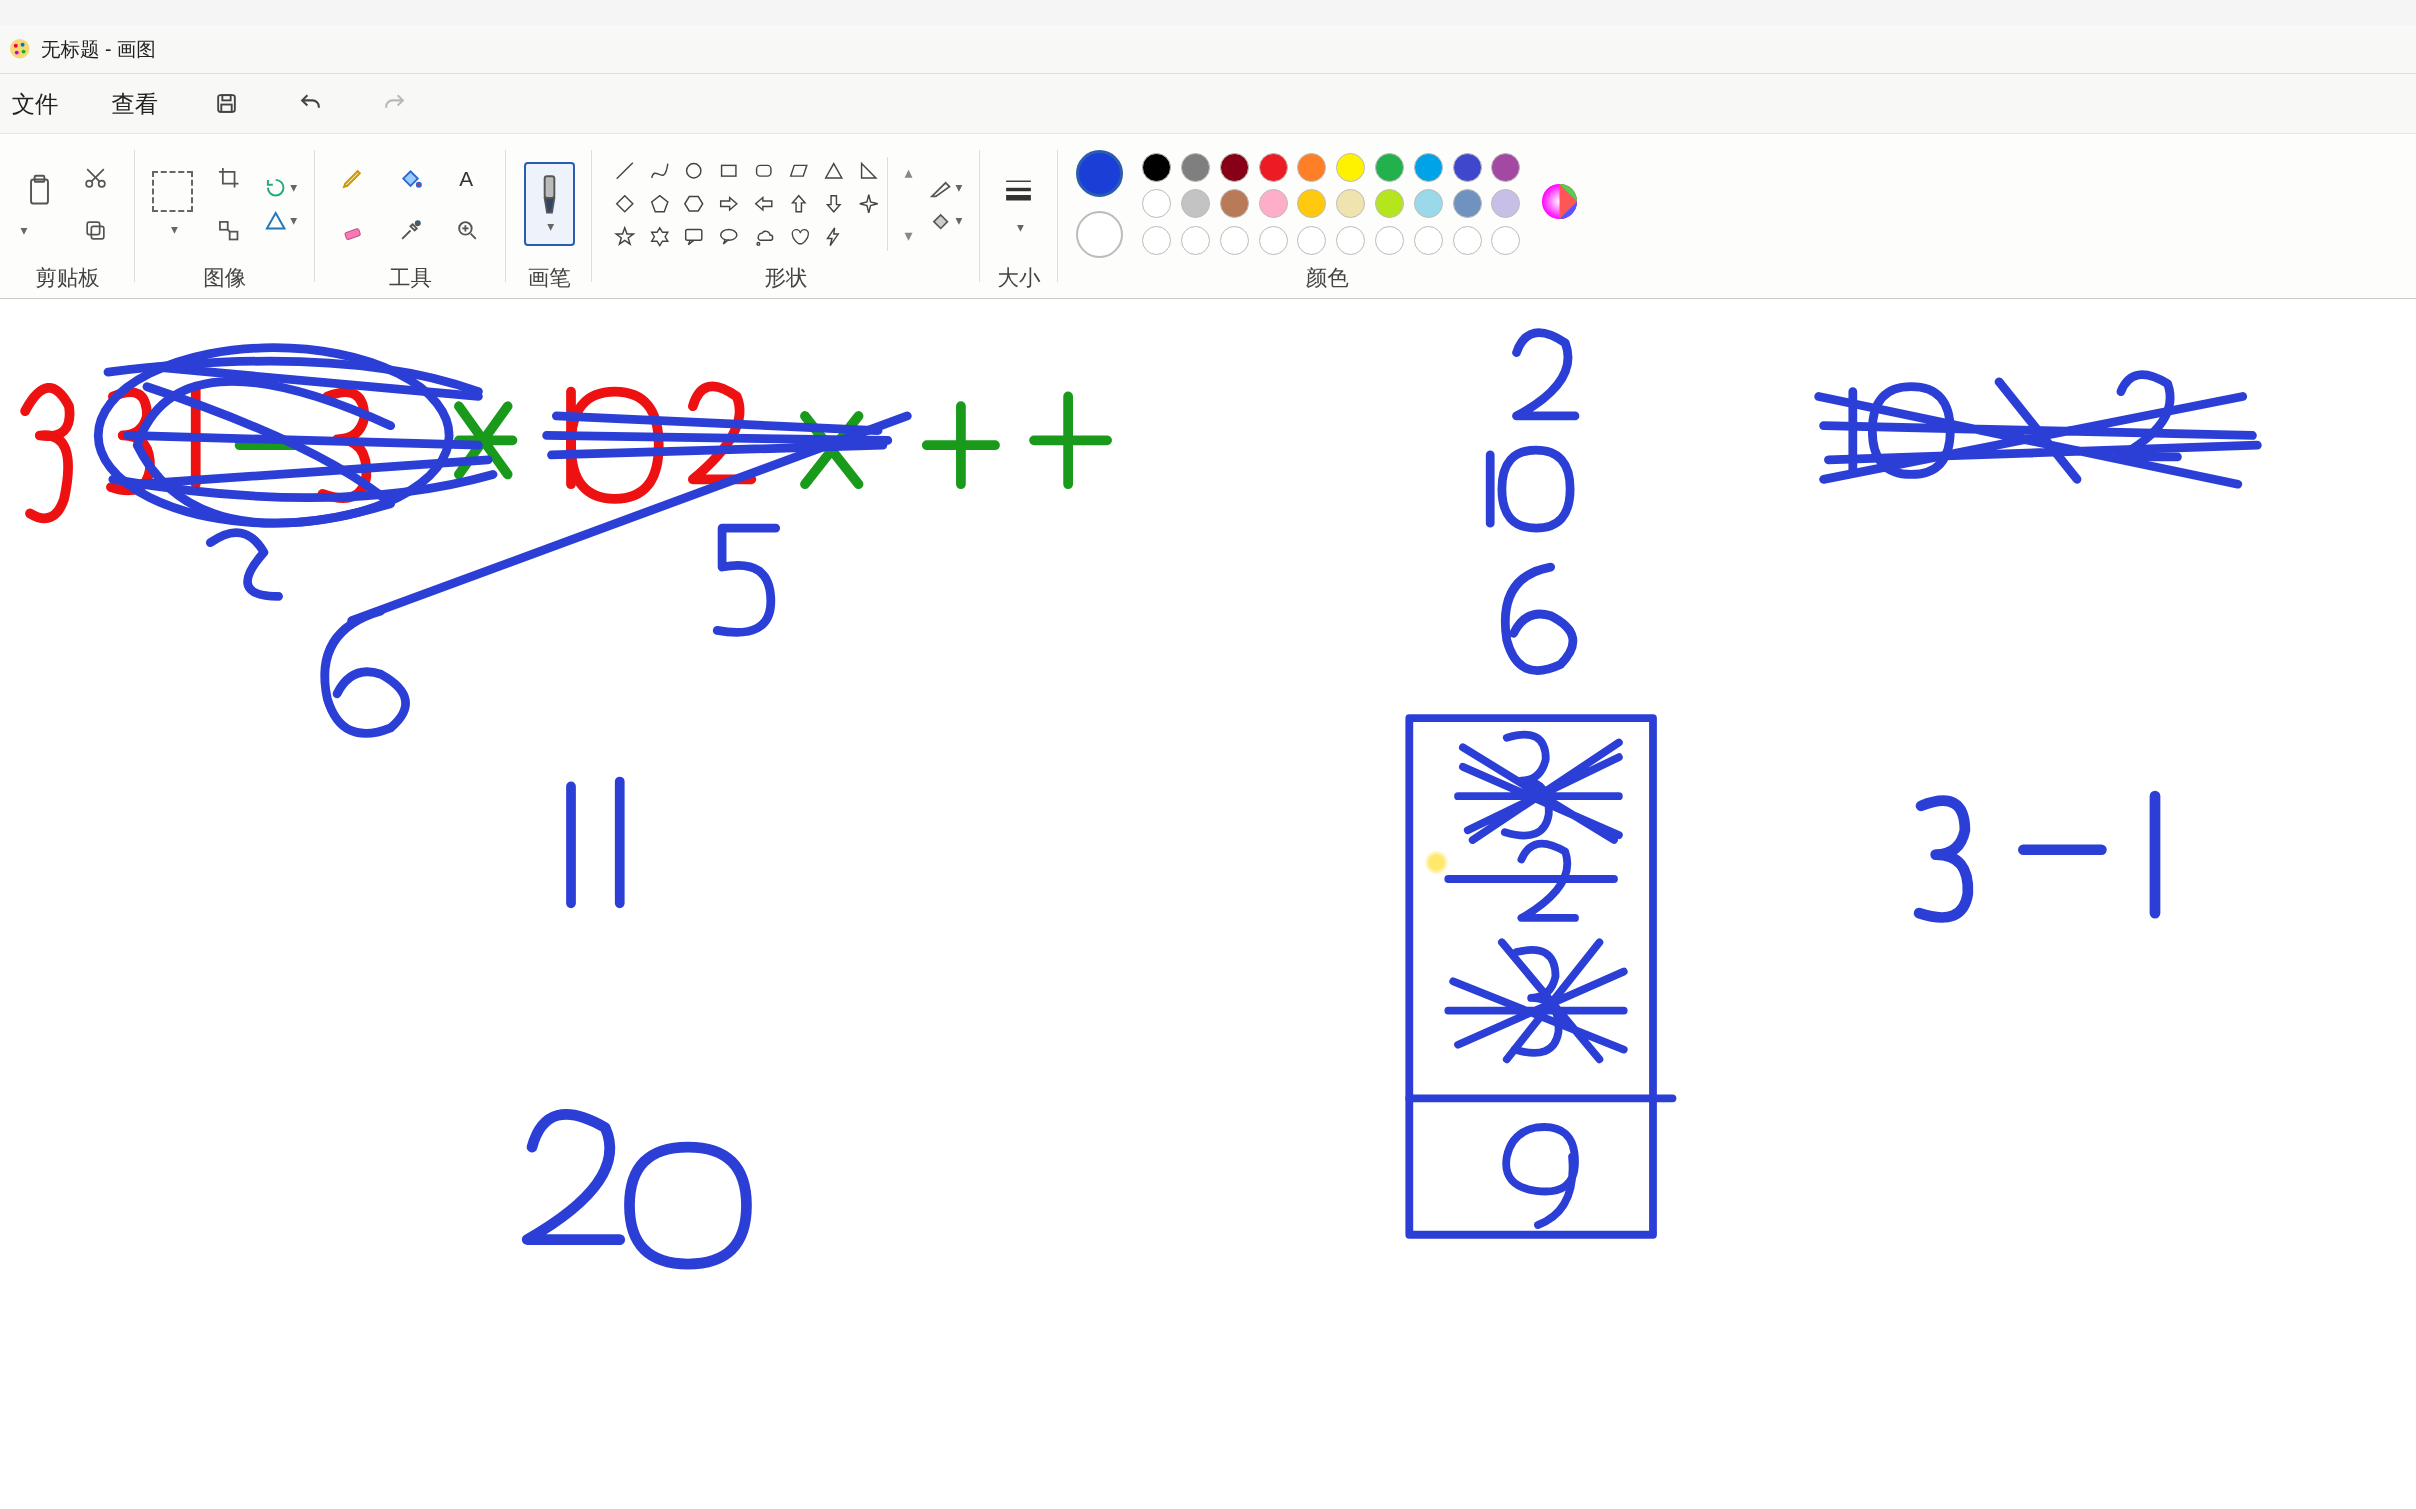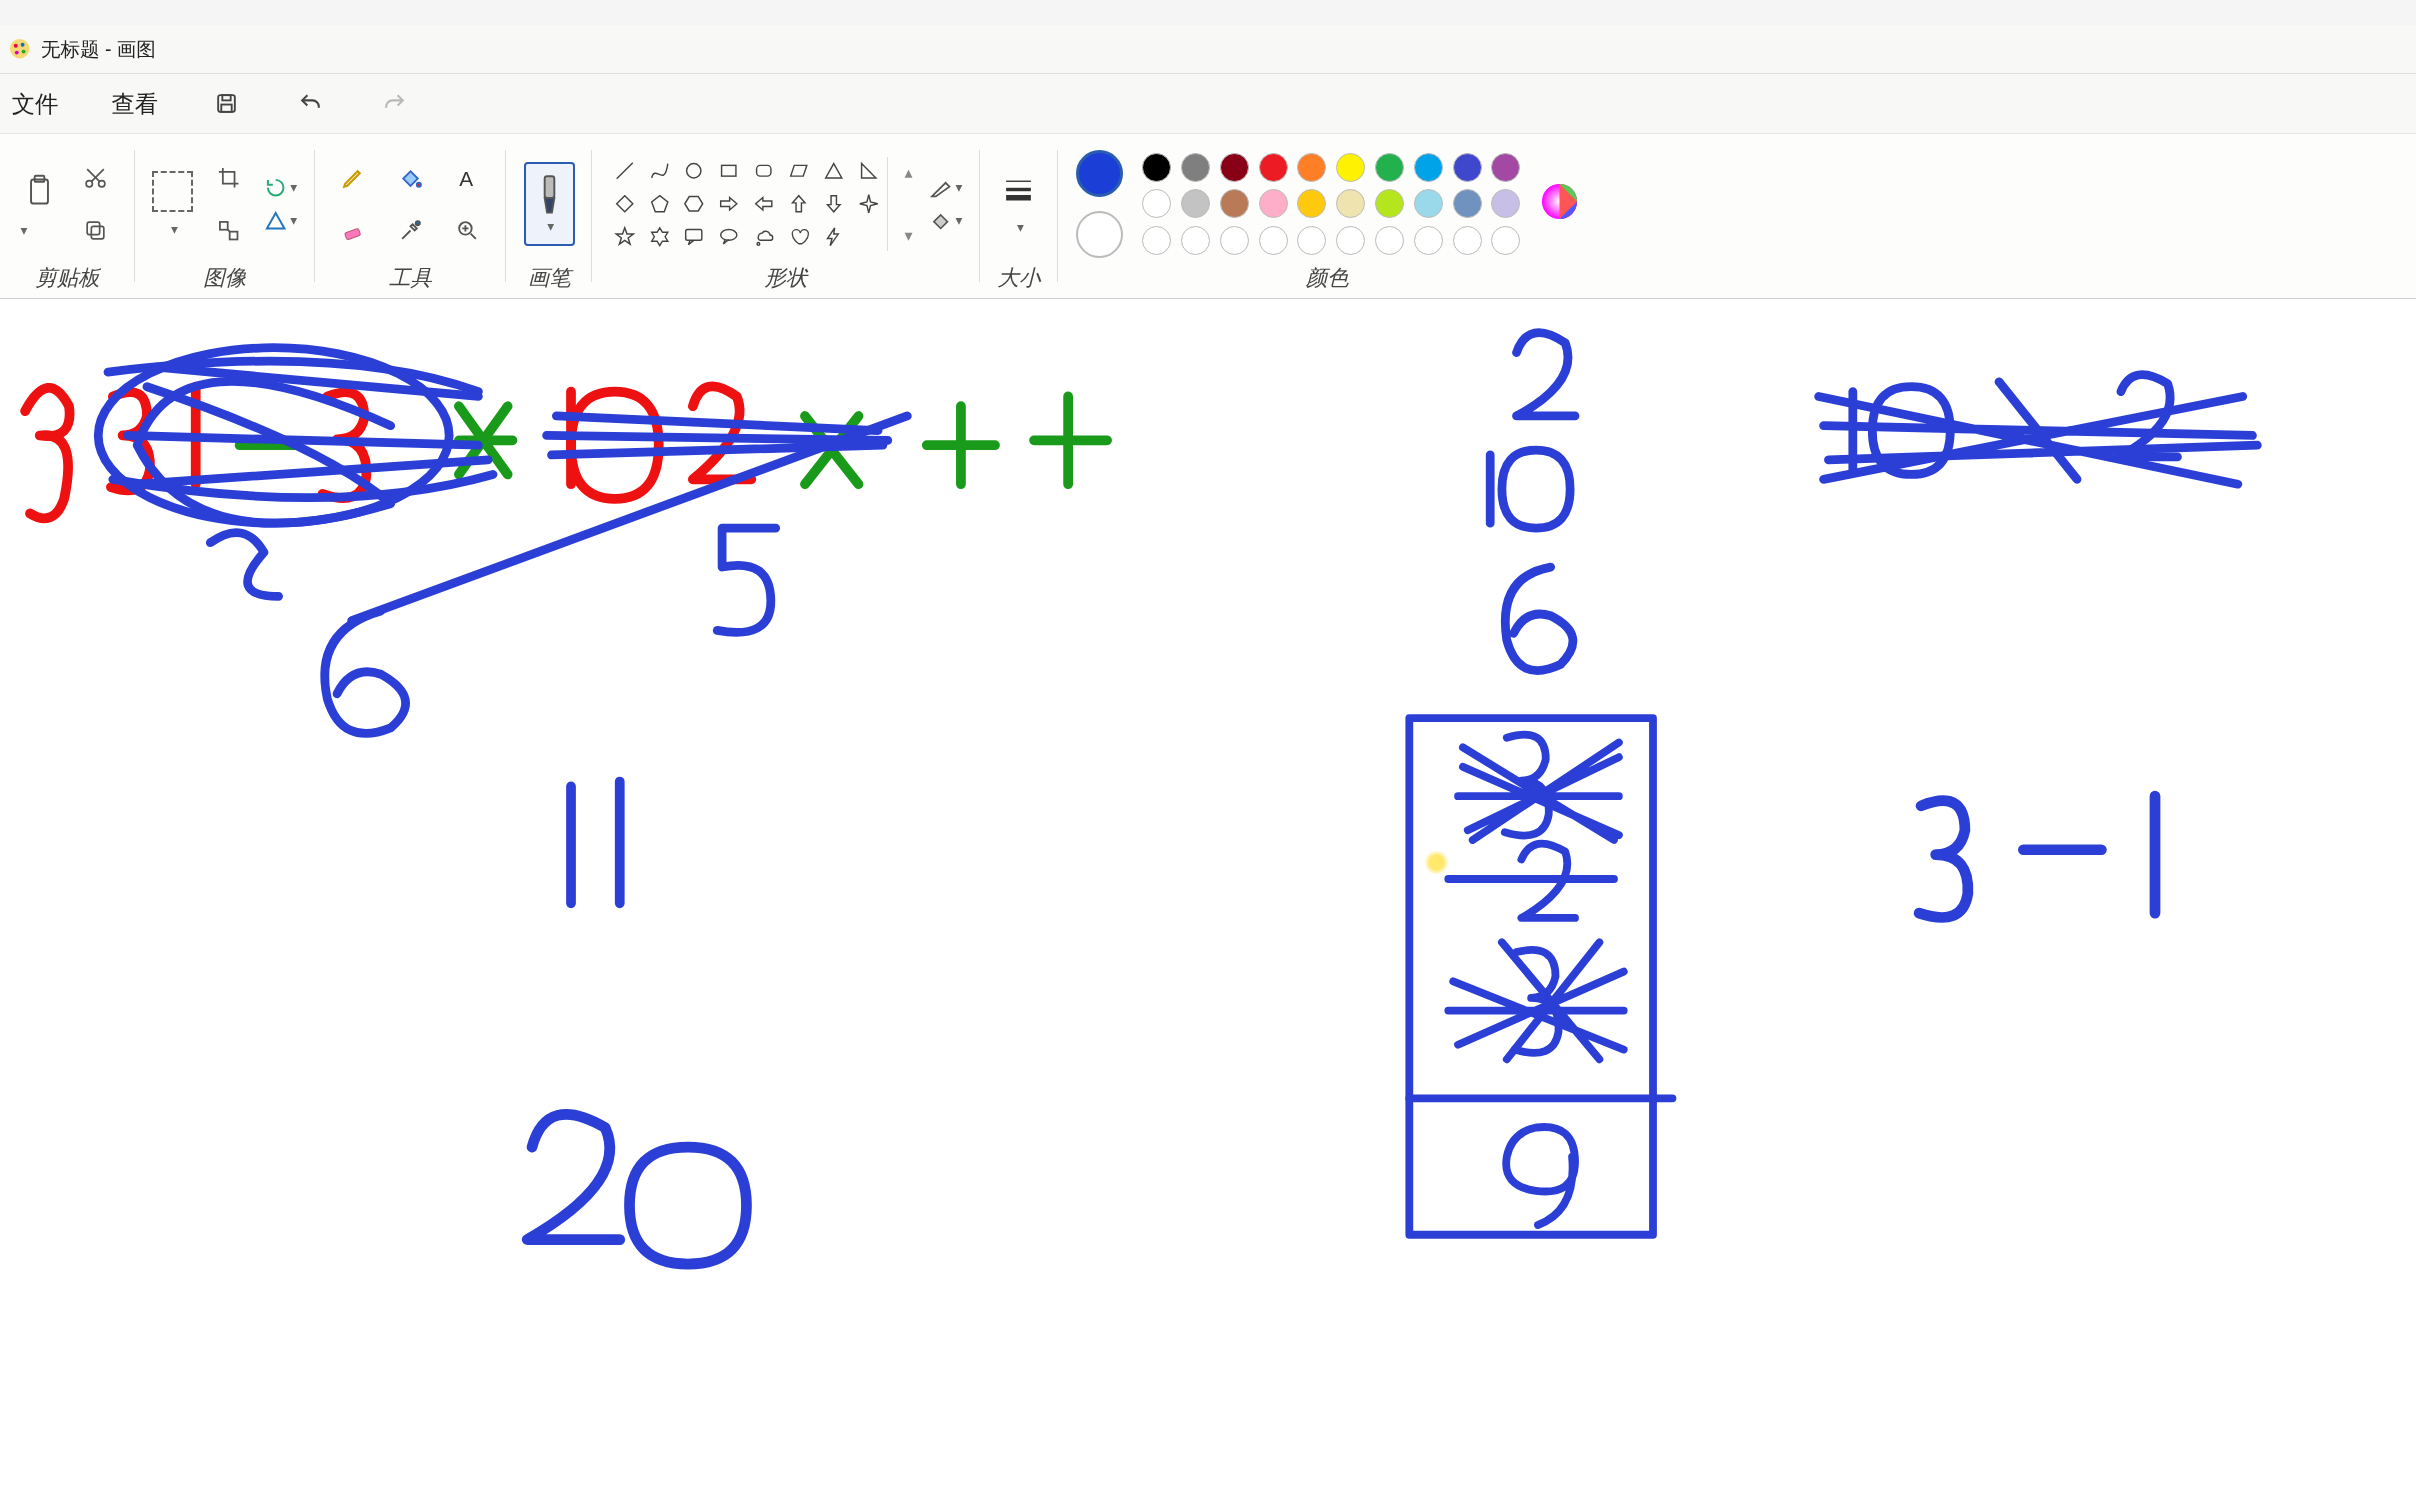--- a/index.html
+++ b/index.html
@@ -9,21 +9,21 @@
   .title-text { font-size: 19.5px; color: #222; }
   .menubar { height: 59px; display: flex; align-items: center; padding-left: 11.7px; background: #f8f8f6; gap: 53px; }
   .menu-item { font-size: 23.4px; color: #222; cursor: pointer; }
   .menu-icon-btn { width: 31px; height: 31px; display: flex; align-items: center; justify-content: center; cursor: pointer; color: #444; }
   .menu-icon-btn.disabled { opacity: .35; cursor: default; }
   .ribbon { height: 166px; background: #fdfdfb; border-top: 1px solid #e5e5e3; border-bottom: 1px solid #ccc; display: flex; align-items: stretch; }
   .group { display: flex; flex-direction: column; align-items: center; justify-content: space-between; padding: 13.7px 17.6px 5.9px; position: relative; }
   .group::after { content: ""; position: absolute; right: 0; top: 15.6px; bottom: 15.6px; width: 1px; background: #ddd; }
   .group:last-child::after { display:none; }
   .group-body { display: flex; gap: 13.7px; align-items: center; flex: 1; }
-  .group-label { font-size: 21.5px; color: #444; margin-top: 3px; font-style: italic; }
+  .group-label { font-size: 21.5px; color: #444; margin-top: 3px; }
   .tool-btn { width: 43px; height: 43px; display: flex; align-items: center; justify-content: center; border-radius: 3.9px; cursor: pointer; }
   .tool-btn.selected { border: 2px solid #2a5db0; background:#eef3fb; }
   .vcol { display:flex; flex-direction:column; gap:9.8px; }
   .caret { font-size: 13.7px; color:#666; margin-left:2.9px; }
   .select-box { width: 41px; height: 41px; border: 2px dashed #666; }
   .shapes-grid { display: grid; grid-template-columns: repeat(8, 29px); grid-auto-rows: 29px; gap: 3.9px 5.9px; padding-right: 3.9px; border-right: 1px solid #ddd; }
   .shape-cell { display:flex; align-items:center; justify-content:center; color:#444; cursor:pointer; }
   .shape-cell svg { width: 21.5px; height: 21.5px; }
   .scrollbar-shapes { width: 13.7px; display:flex; flex-direction:column; justify-content:flex-start; align-items:center; gap:44px; color:#888;}
   .swatches { display: flex; flex-direction: column; gap: 7.8px; }

